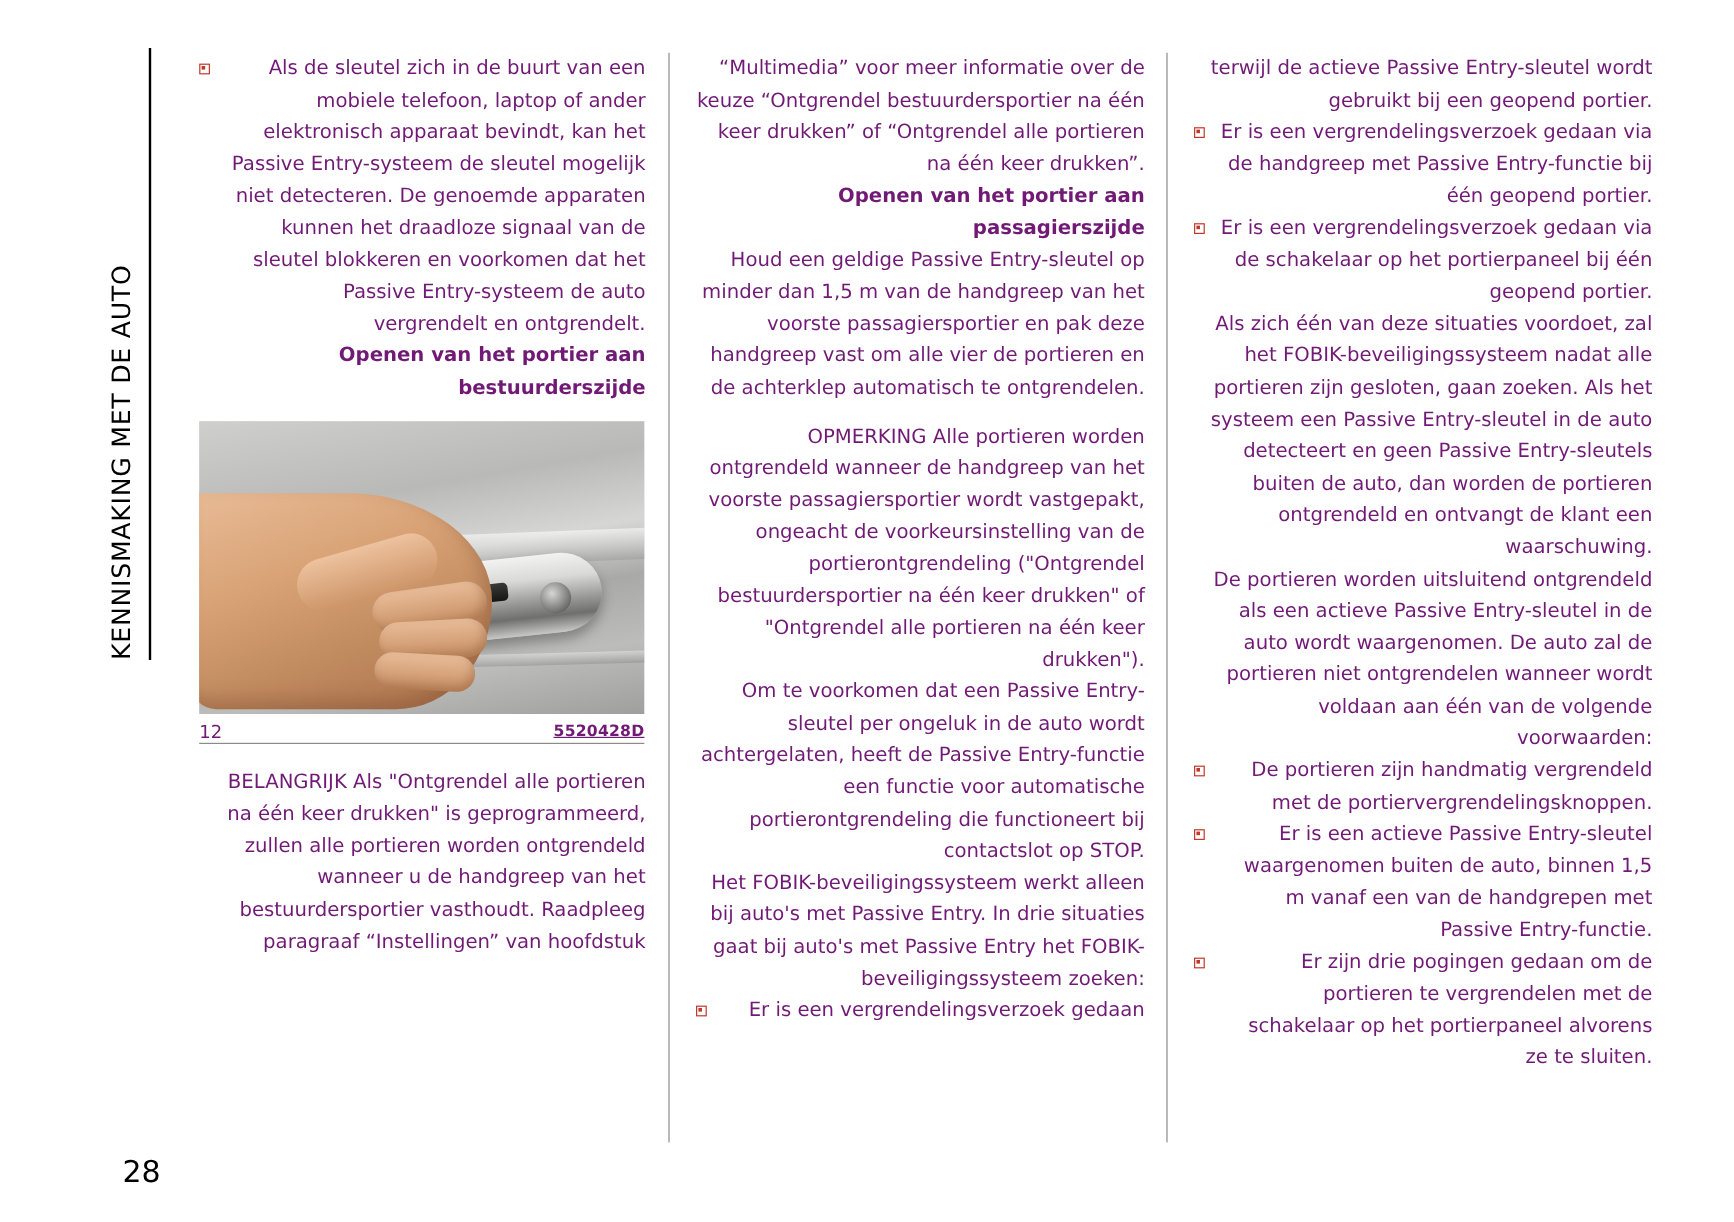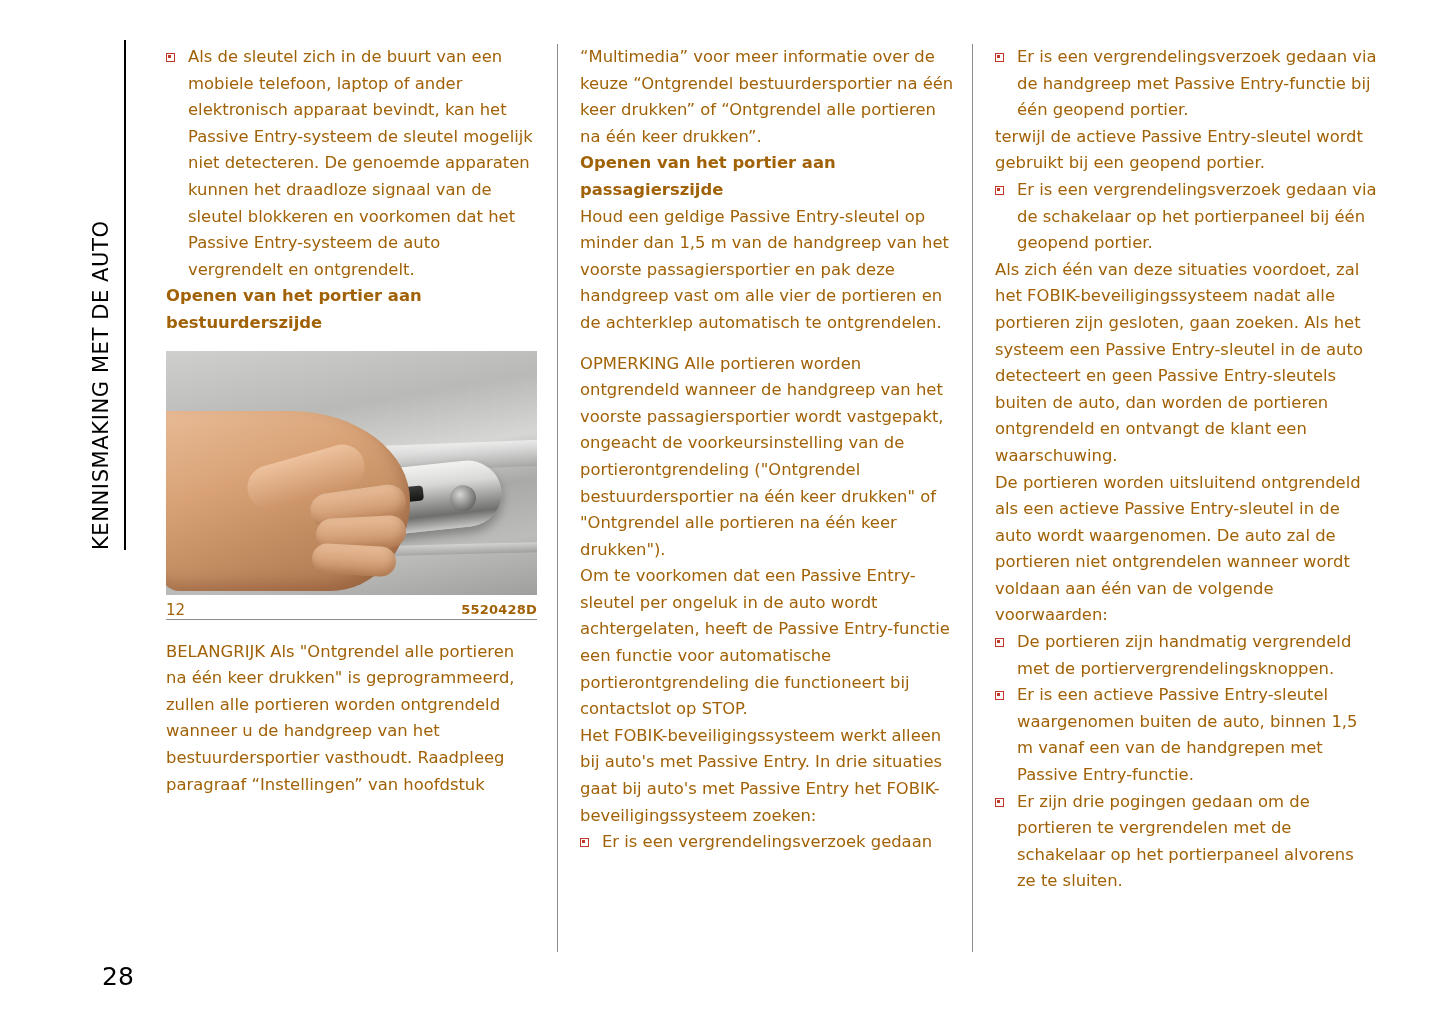--- a/index.html
+++ b/index.html
@@ -54,21 +54,22 @@
     font-size: 25px;
     color: #000;
   }
   
   .col {
     position: absolute;
     top: 44px;
     width: 372px;
     font-size: 16.4px;
     line-height: 26.6px;
-    color: #a16207;
+    color: #701a75;
+    text-align: right;
   }
   #col1 { left: 166px; width: 372px; }
   #col2 { left: 580px; width: 374px; }
   #col3 { left: 995px; width: 382px; }
 
   
   .col-divider {
     position: absolute;
     top: 44px;
     width: 0;
@@ -136,20 +137,21 @@
     position: absolute;
     left: 0; top: 0;
     font-size: 15px;
   }
   .fig-code {
     position: absolute;
     right: 0; top: 0;
     font-size: 13px;
     font-weight: bold;
     letter-spacing: 0.2px;
+    text-decoration: underline;
   }
   .fig-caption-rule {
     position: absolute;
     left: 0;
     top: 22px;
     width: 371px;
     border-top: 1px solid #8b8b8b;
   }
   .after-figure { margin-top: 16px; }
 
@@ -295,25 +297,25 @@
     <p class="para spaced">OPMERKING Alle portieren worden ontgrendeld wanneer de handgreep van het voorste passagiersportier wordt vastgepakt, ongeacht de voorkeursinstelling van de portierontgrendeling ("Ontgrendel bestuurdersportier na één keer drukken" of "Ontgrendel alle portieren na één keer drukken").</p>
     <p class="para">Om te voorkomen dat een Passive Entry-sleutel per ongeluk in de auto wordt achtergelaten, heeft de Passive Entry-functie een functie voor automatische portierontgrendeling die functioneert bij contactslot op STOP.</p>
     <p class="para">Het FOBIK-beveiligingssysteem werkt alleen bij auto's met Passive Entry. In drie situaties gaat bij auto's met Passive Entry het FOBIK-beveiligingssysteem zoeken:</p>
     <p class="para bullet">
       <span class="sq"></span>
       <span>Er is een vergrendelingsverzoek gedaan</span>
     </p>
   </div>
 
   <div class="col" id="col3">
+    <p class="para">terwijl de actieve Passive Entry-sleutel wordt gebruikt bij een geopend portier.</p>
     <p class="para bullet">
       <span class="sq"></span>
       <span>Er is een vergrendelingsverzoek gedaan via de handgreep met Passive Entry-functie bij één geopend portier.</span>
     </p>
-    <p class="para">terwijl de actieve Passive Entry-sleutel wordt gebruikt bij een geopend portier.</p>
     <p class="para bullet">
       <span class="sq"></span>
       <span>Er is een vergrendelingsverzoek gedaan via de schakelaar op het portierpaneel bij één geopend portier.</span>
     </p>
     <p class="para">Als zich één van deze situaties voordoet, zal het FOBIK-beveiligingssysteem nadat alle portieren zijn gesloten, gaan zoeken. Als het systeem een Passive Entry-sleutel in de auto detecteert en geen Passive Entry-sleutels buiten de auto, dan worden de portieren ontgrendeld en ontvangt de klant een waarschuwing.</p>
     <p class="para">De portieren worden uitsluitend ontgrendeld als een actieve Passive Entry-sleutel in de auto wordt waargenomen. De auto zal de portieren niet ontgrendelen wanneer wordt voldaan aan één van de volgende voorwaarden:</p>
     <p class="para bullet">
       <span class="sq"></span>
       <span>De portieren zijn handmatig vergrendeld met de portiervergrendelingsknoppen.</span>
     </p>

